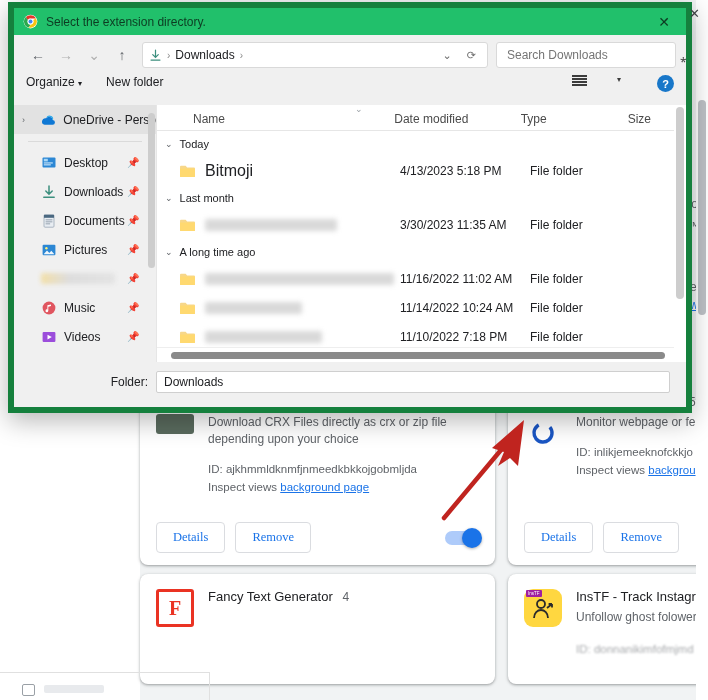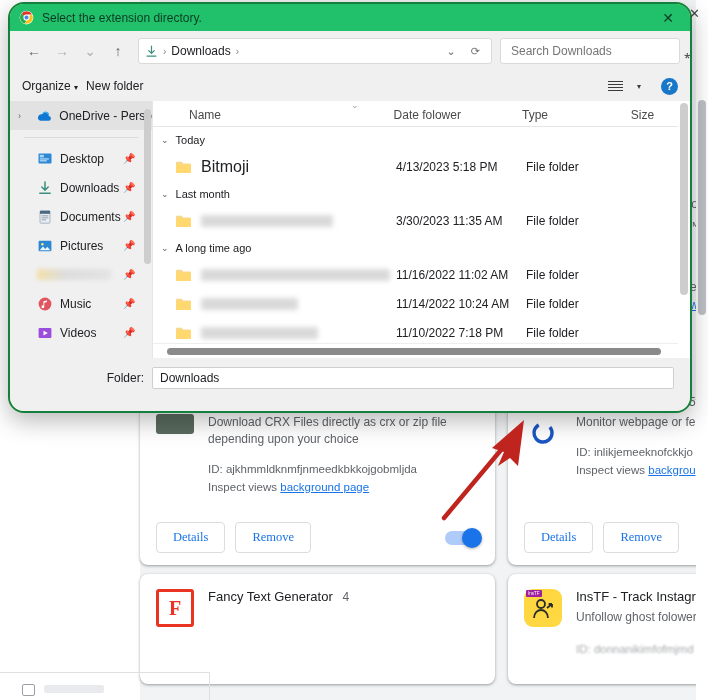--- a/index.html
+++ b/index.html
@@ -52,21 +52,21 @@
   #bg-bottom-sep { position:absolute; left:0; top:672px; width:210px; height:1px; background:#e0e0e0; }
   #bg-bottom-icon { position:absolute; left:22px; top:684px; width:13px; height:12px;
     border:1.5px solid #9aa0a6; border-radius:2px; }
   #bg-bottom-txt { position:absolute; left:44px; top:685px; width:60px; height:8px;
     background:#e8eaed; border-radius:2px; }
   #bg-vrule { position:absolute; left:209px; top:672px; width:1px; height:28px; background:#e0e0e0; }
 
   
   #dialog {
     position:absolute; left:8px; top:2px; width:684px; height:411px;
-    background:#bef264; border:2px solid #15803d; border-radius:16px;
+    background:#bef264; border:6px solid #15803d; border-radius:0;
     box-shadow:0 8px 24px rgba(0,0,0,.28); overflow:hidden;
   }
   #titlebar { height:27px; background:#21c06b; position:relative;
     display:flex; align-items:center; padding-left:9px; }
   #chrome-logo { width:15px; height:15px; flex:0 0 15px; }
   #title-text { margin-left:8px; font-size:12px; color:#0d3b22; }
   #title-close { position:absolute; right:0; top:0; width:44px; height:27px;
     display:flex; align-items:center; justify-content:center; color:#0d3b22; font-size:14px; }
 
   #navbar { height:40px; background:#f0f0f0; display:flex; align-items:center; padding:0 10px; gap:0; }
@@ -78,21 +78,21 @@
   #addr-ico { width:13px; height:13px; flex:0 0 13px; }
   .crumb { font-size:12px; color:#202124; }
   .crumb-sep { font-size:10px; color:#8a8a8a; }
   #addr-spacer { flex:1; }
   .addr-icn { color:#6b6b6b; font-size:11px; padding:0 5px; }
   #searchbar { width:180px; height:26px; margin-left:8px; background:#fff; border:1px solid #d9d9d9;
     border-radius:3px; display:flex; align-items:center; padding:0 8px;gap:16px; }
   #search-input { flex:1; border:0; outline:0; font-family:inherit; font-size:12px; color:#6b6b6b; background:transparent; }
   #search-icon { font-size:12px; color:#444; }
 
-  #cmdbar { height:30px; background:#f0f0f0; display:flex; align-items:center; padding:0 12px; gap:8px; }
+  #cmdbar { height:30px; background:#f0f0f0; display:flex; padding:0 12px; gap:24px; }
   .cmd { font-size:12px; color:#202124; }
   #cmd-spacer { flex:1; }
   #view-icon { width:15px; height:11px; display:flex; flex-direction:column; justify-content:space-between; }
   #view-icon i { display:block; height:1.6px; background:#3c3c3c; }
   #help-btn { width:17px; height:17px; border-radius:50%; background:#1877c9; color:#fff;
     font-size:11px; font-weight:bold; display:flex; align-items:center; justify-content:center; margin-left:12px; }
 
   #body-row { position:absolute; left:0; top:97px; right:0; height:257px; display:flex; background:#fff; }
 
   
@@ -405,21 +405,21 @@
       </div>
 
       <div id="side-scroll"></div>
     </div>
 
     <div id="filelist">
       <span id="collapse-chev">⌄</span>
 
       <div id="colhead">
         <span class="col c-name">Name</span>
-        <span class="col c-date">Date folower</span>
+        <span class="col c-date">Date modified</span>
         <span class="col c-type">Type</span>
         <span class="col c-size">Size</span>
       </div>
 
       <div class="grp">
         <span class="grp-chev">⌄</span>
         <span class="grp-label">Today</span>
       </div>
       <div class="frow">
         <span class="f-name">

